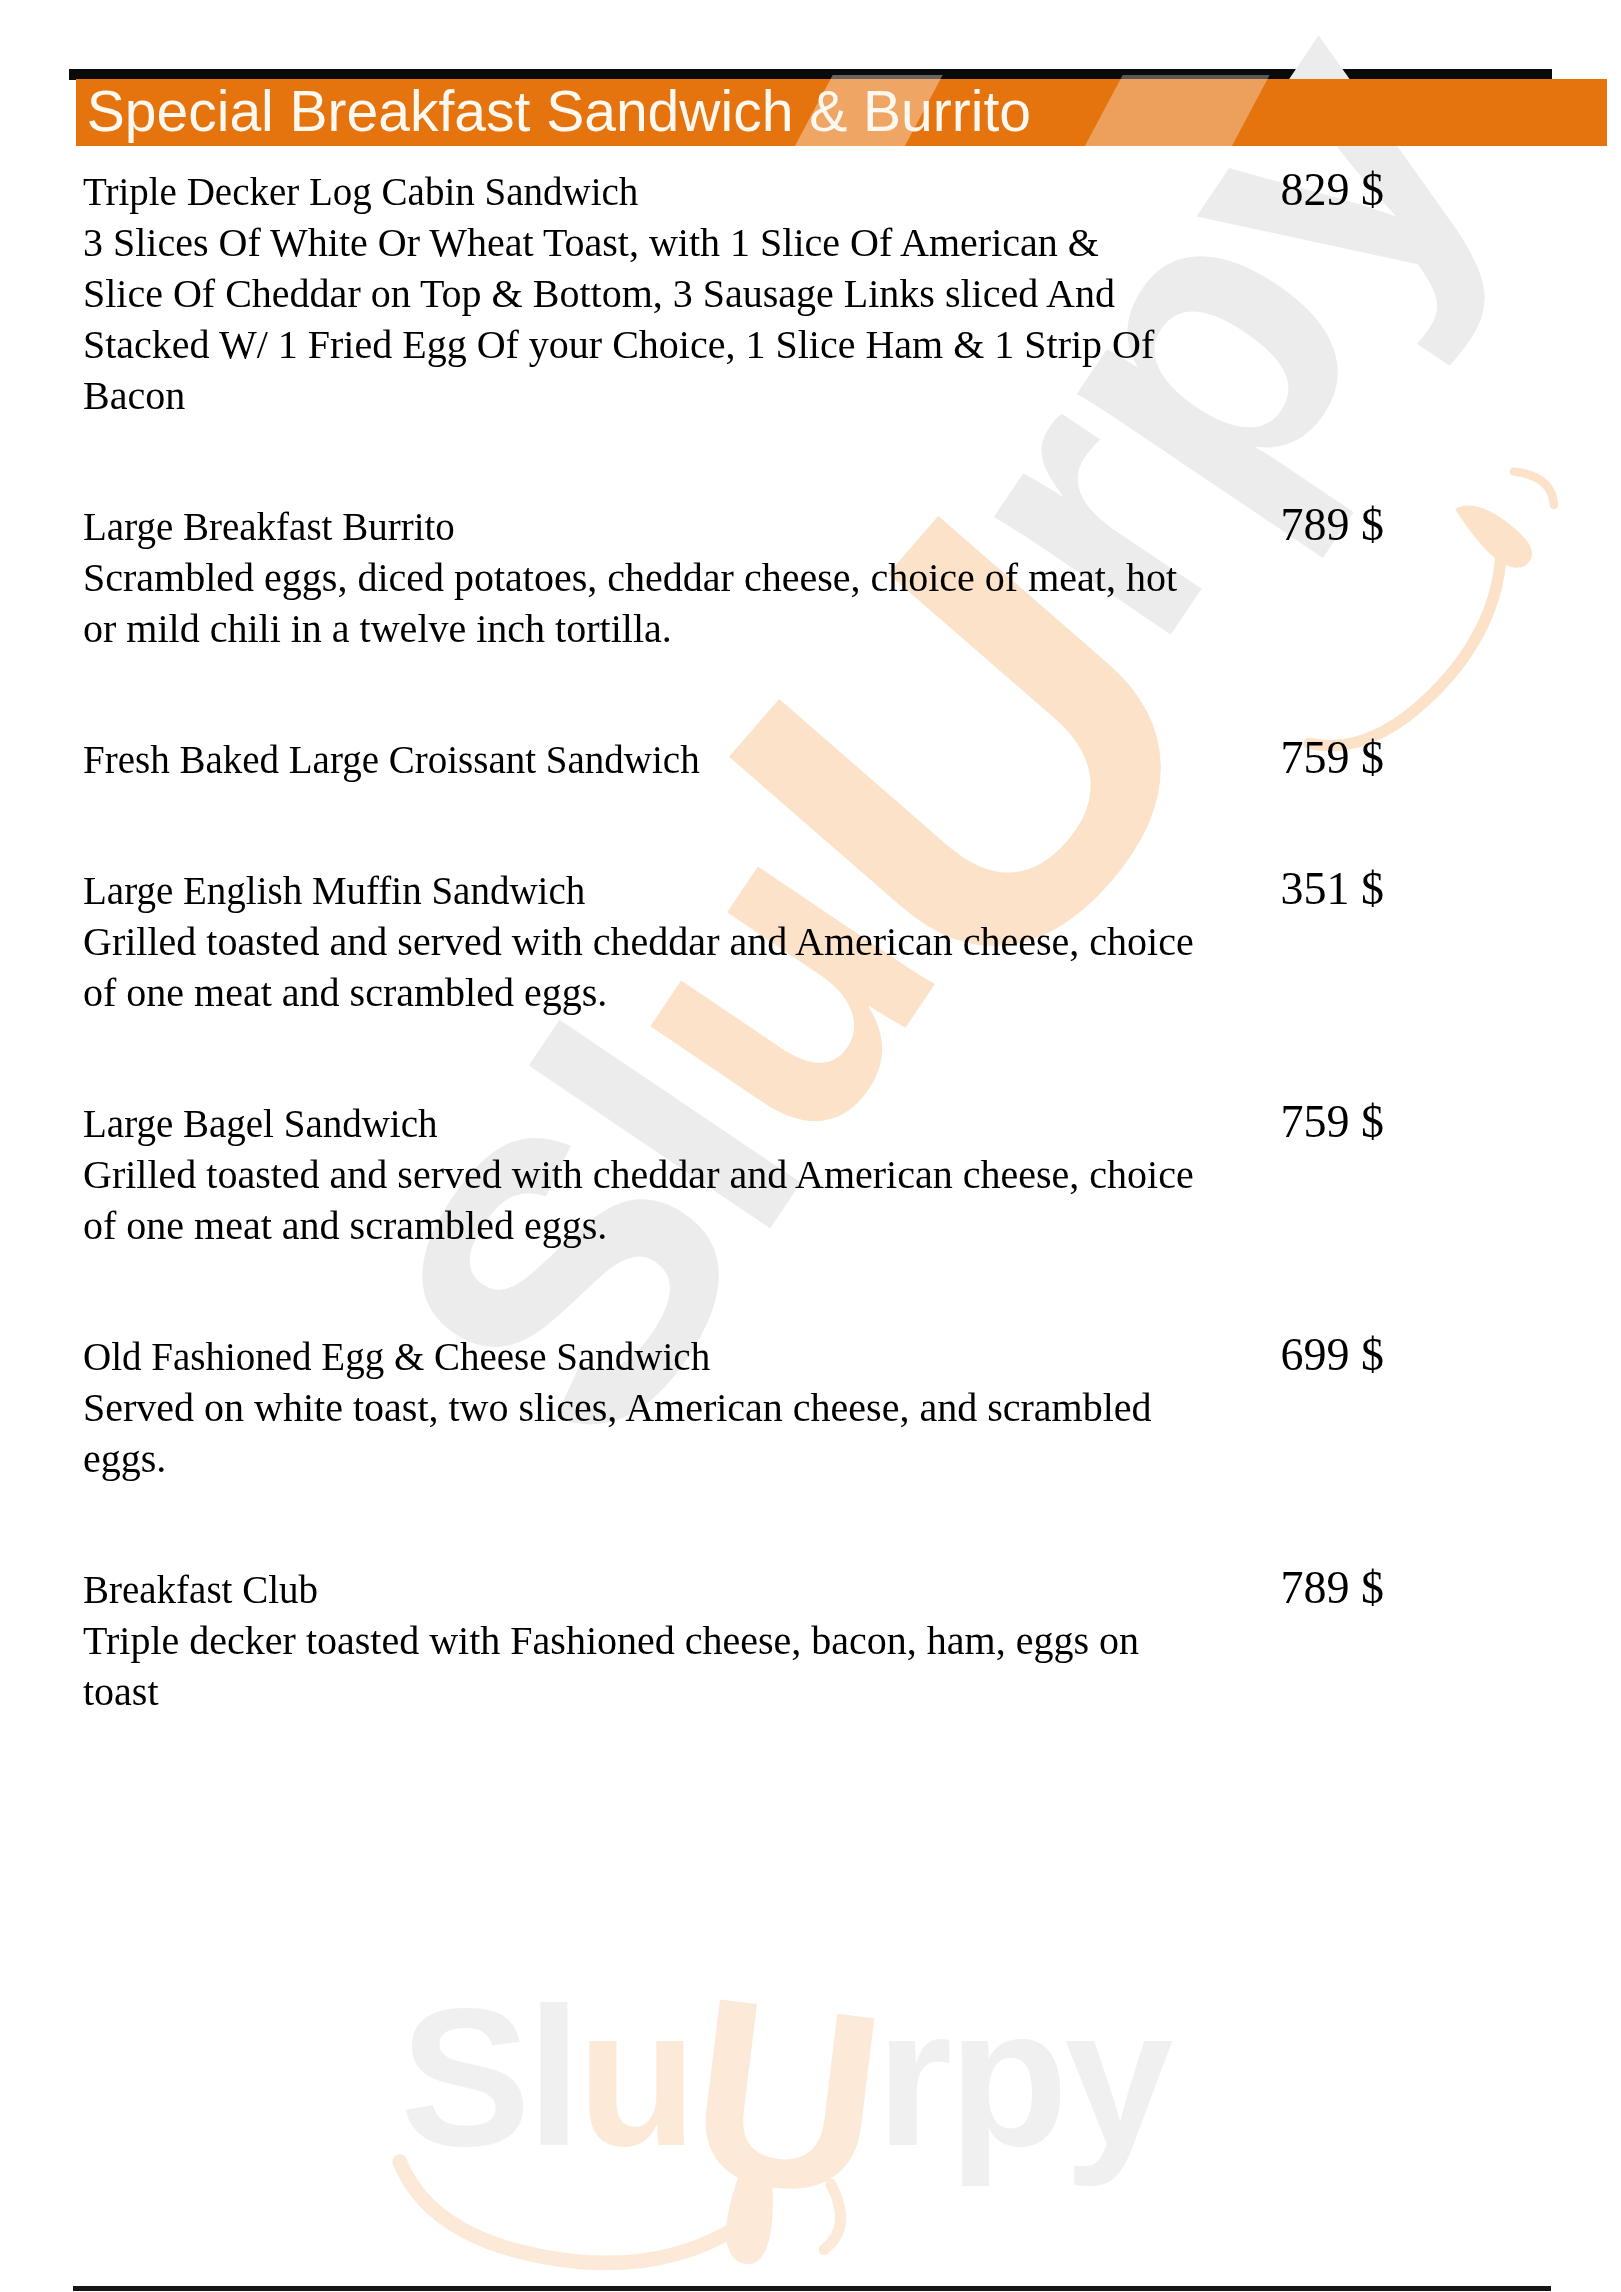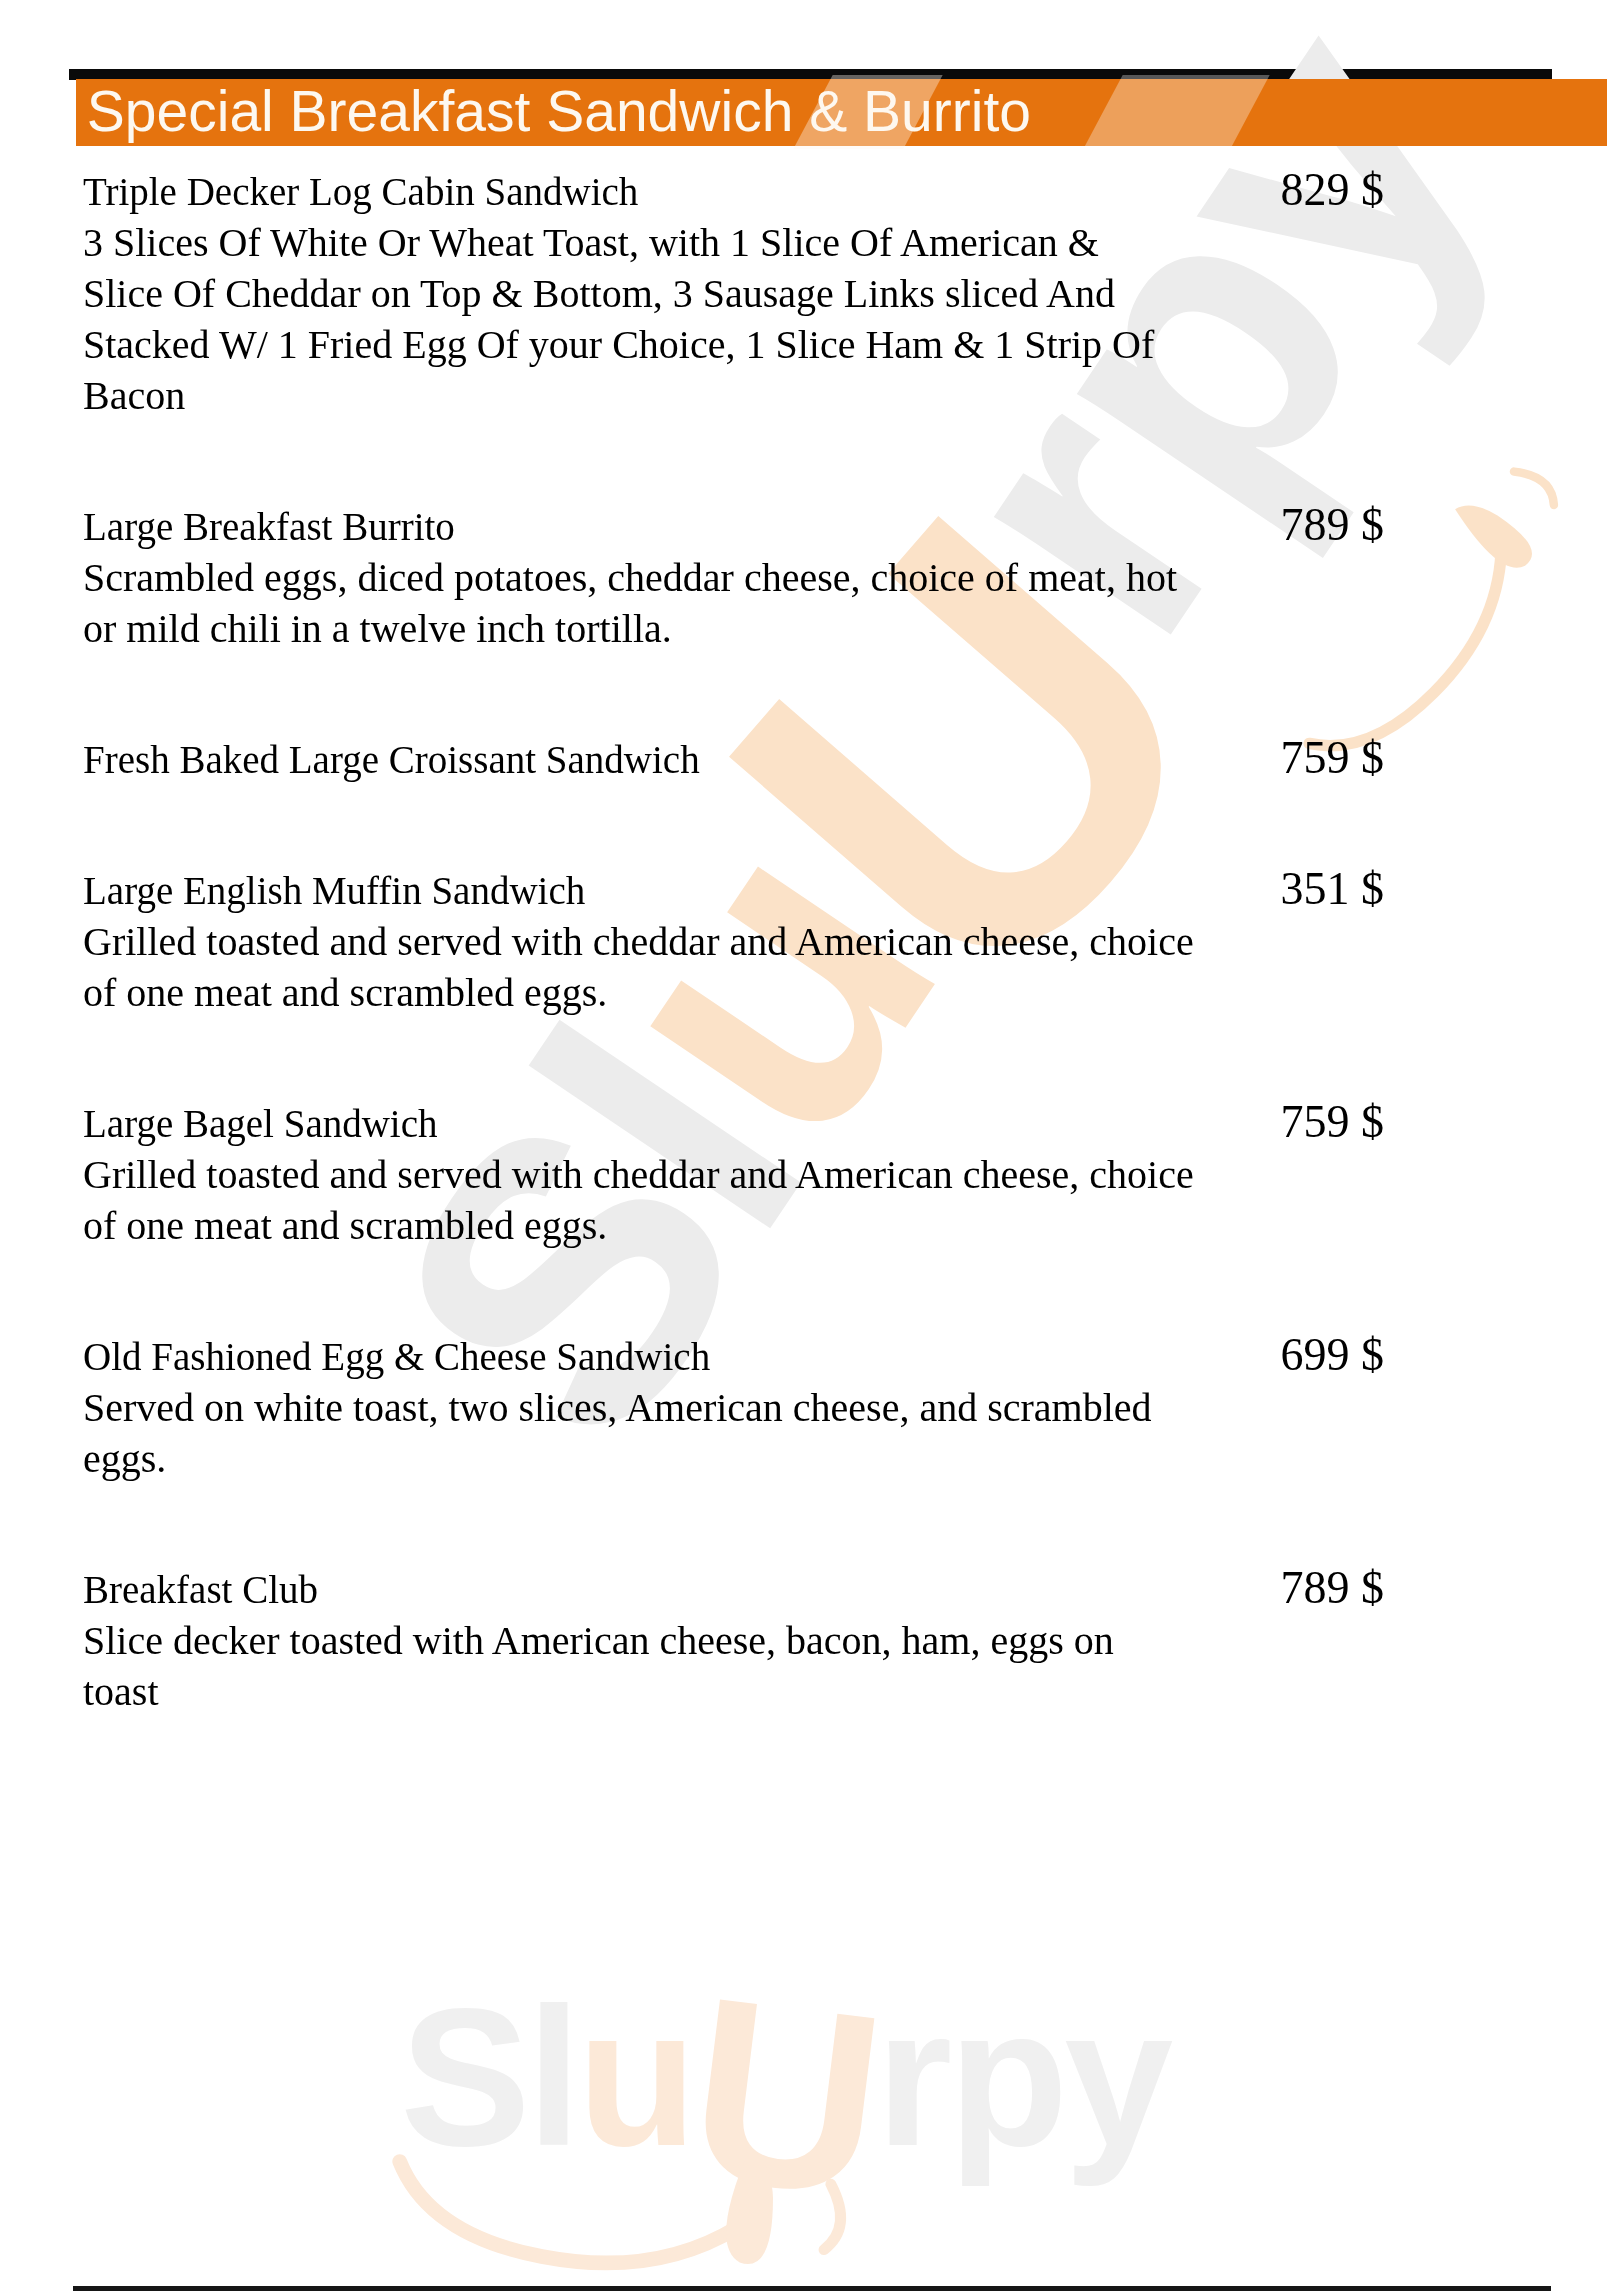--- a/index.html
+++ b/index.html
@@ -126,20 +126,20 @@
     </div>
     <div class="idesc">Served on white toast, two slices, American cheese, and scrambled
 eggs.</div>
   </div>
 
   <div class="item">
     <div class="row">
       <span class="iname">Breakfast Club</span>
       <span class="iprice">789 $</span>
     </div>
-    <div class="idesc">Slice decker toasted with American cheese, bacon, ham, eggs on
+    <div class="idesc">Triple decker toasted with Fashioned cheese, bacon, ham, eggs on
 toast</div>
   </div>
 </div>
 
   <div class="bottom-bar"></div>
 </div>
 
 
 </body></html>

